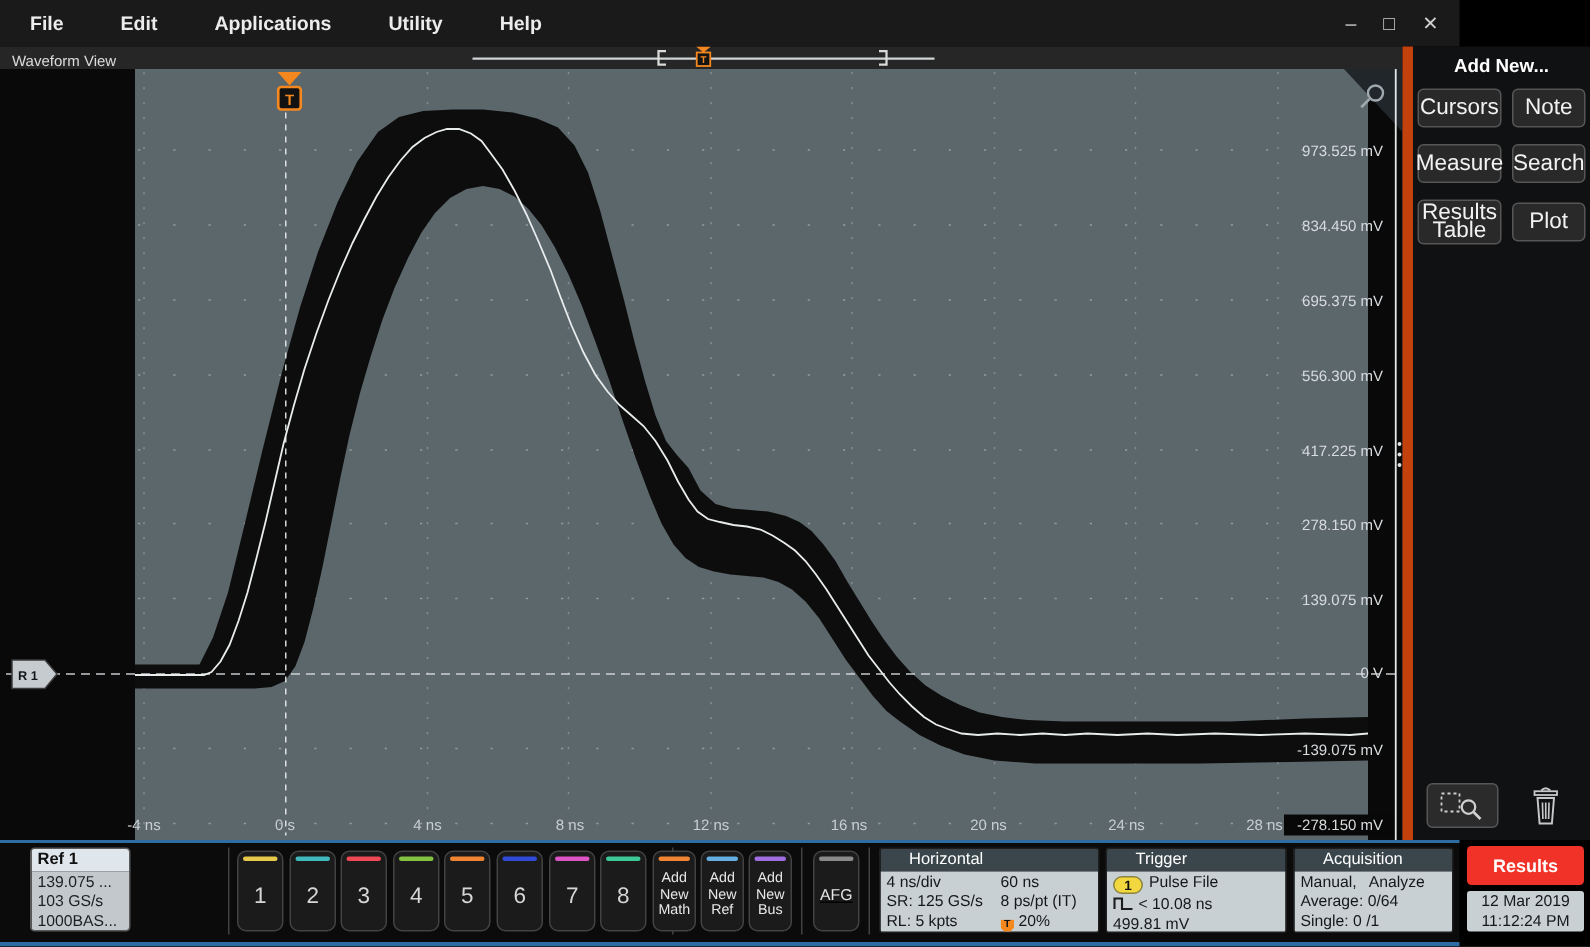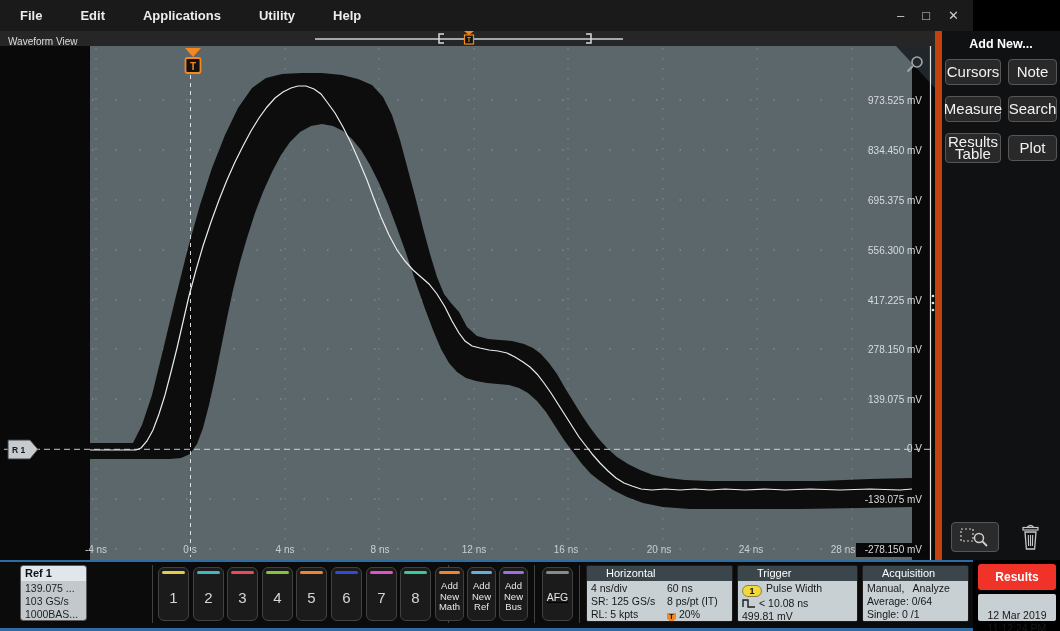--- a/index.html
+++ b/index.html
@@ -77,21 +77,21 @@
     margin-right:4px;vertical-align:-2px}
   .tflag{display:inline-block;width:9px;height:10px;background:#f5871f;color:#111;font-size:7px;
     font-weight:bold;text-align:center;line-height:8px;margin-right:3px;vertical-align:-1px;
     clip-path:polygon(0 0,100% 0,100% 55%,50% 100%,0 55%)}
   .pulse-icon{vertical-align:-1px;margin-right:3px}
 
   .preview-btn{position:absolute;left:978px;top:2px;width:78px;height:26px;background:#f13229;
     border-radius:3px;color:#fff;font-size:12px;font-weight:bold;text-align:center;
     line-height:26px;cursor:pointer}
   .datetime{position:absolute;left:978px;top:32px;width:78px;height:27px;background:#c9d0d4;
-    border-radius:2px;color:#15181a;font-size:10.5px;line-height:13px;text-align:center;padding-top:15px}
+    border-radius:2px;color:#15181a;font-size:10.5px;line-height:13px;text-align:center;padding-top:1px}
 </style>
 </head>
 <body>
 
 <div class="screen">
 
   <div class="menubar">
     <div style="display:flex;gap:38px" id="menu-items">
         <span class="menu-item">File</span>
         <span class="menu-item">Edit</span>
@@ -238,21 +238,21 @@
           <div class="h-row">
             <span class="c1">RL: 5 kpts</span>
             <span><span class="tflag">T</span>20%</span>
           </div>
         </div>
     </div>
 
     <div class="info-panel panel-trigger">
       <div class="info-header">Trigger</div>
       <div class="info-body">
-        <div class="trg-row"><span class="src-badge">1</span><span>Pulse Width</span></div>
+        <div class="trg-row"><span class="src-badge">1</span><span>Pulse File</span></div>
         <div class="trg-row"><svg class="pulse-icon" width="14" height="11" viewBox="0 0 14 11">
               <path d="M1 10 V3 H6 V10 H13" fill="none" stroke="#1c1c1c" stroke-width="1.4"></path>
             </svg><span>&lt; 10.08 ns</span></div>
         <div class="trg-row">499.81 mV</div>
       </div>
     </div>
 
     <div class="info-panel panel-acquisition">
       <div class="info-header">Acquisition</div>
       <div class="info-body" id="acq-rows">

